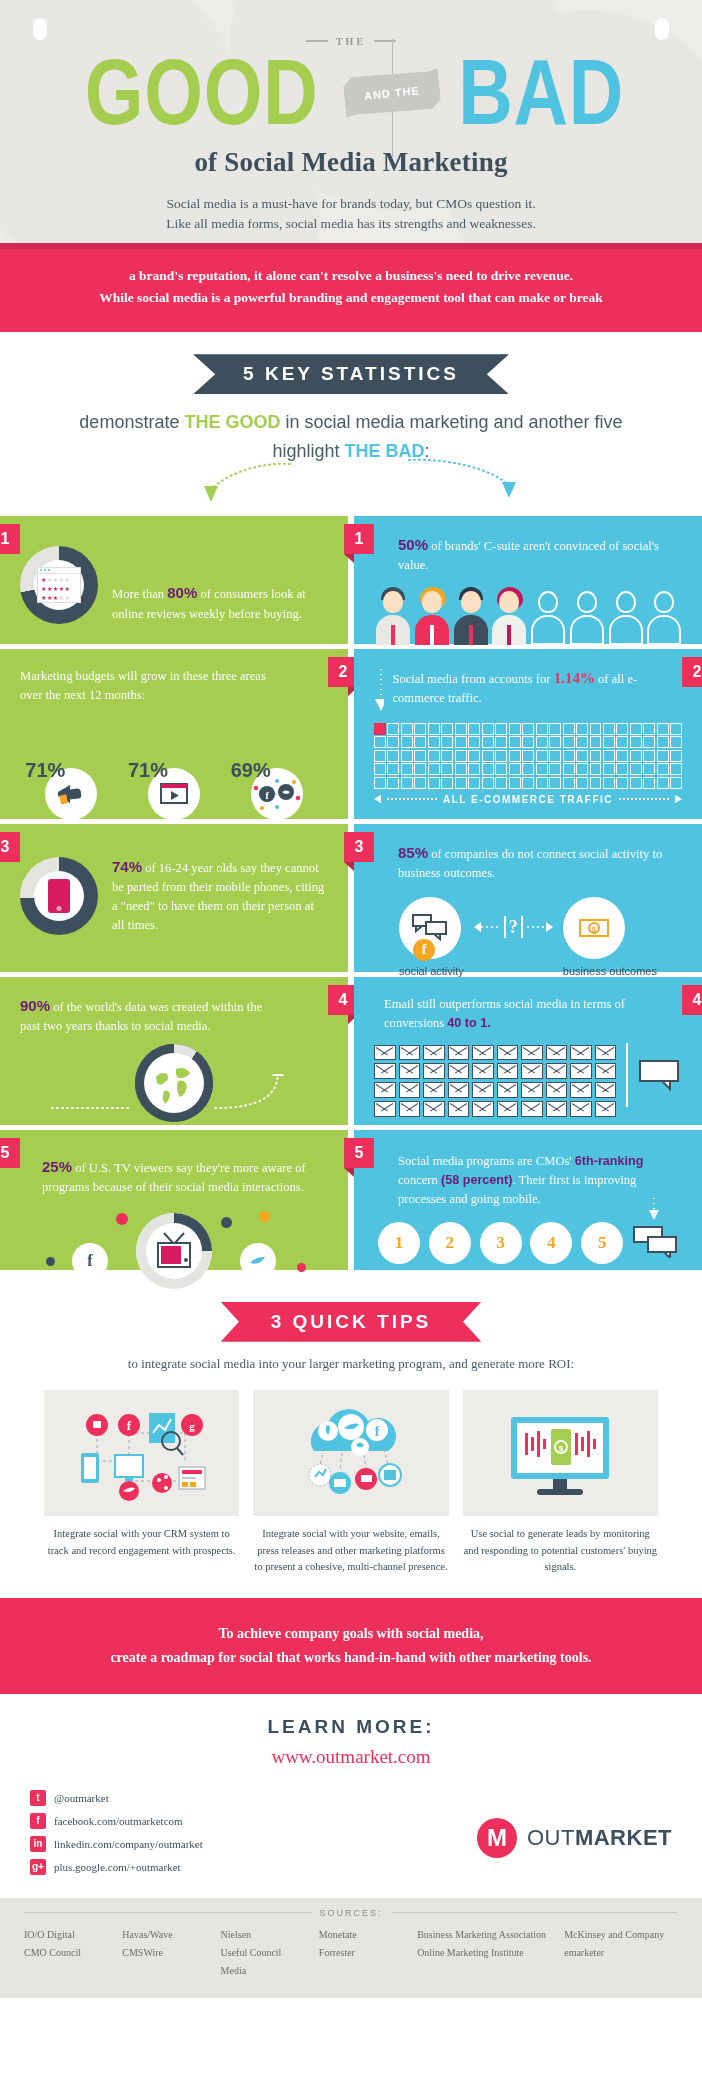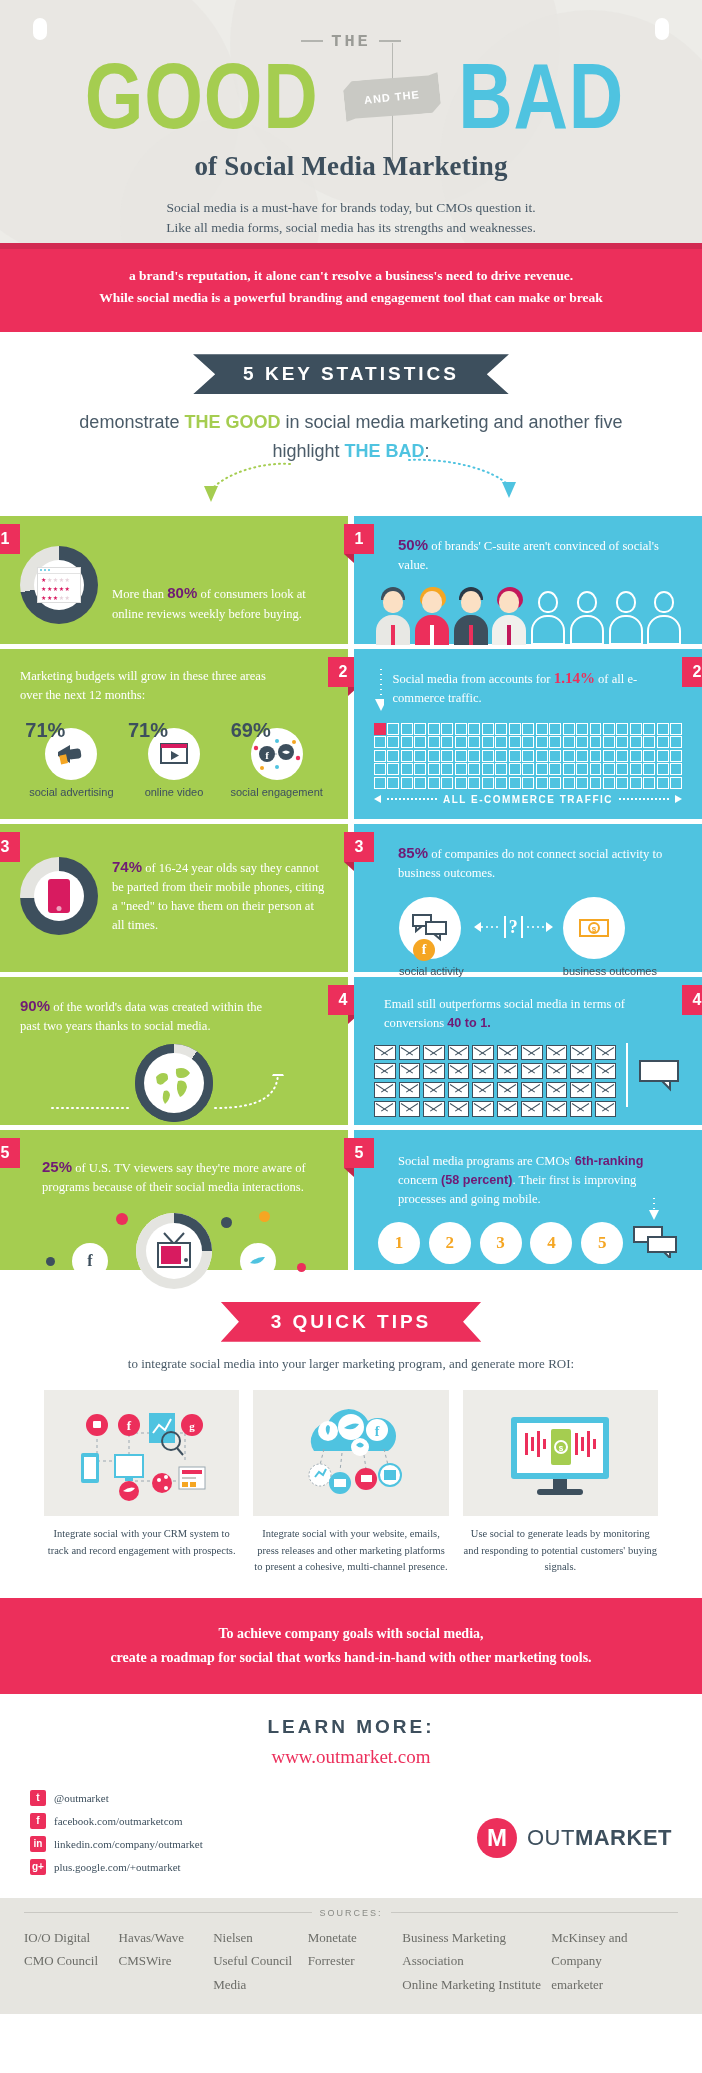--- a/index.html
+++ b/index.html
@@ -28,23 +28,23 @@
   .b4 { width: 200px; height: 200px; left: 120px; top: 120px; background:#e9e8e3;}
   .punch {
     position: absolute; width: 14px; height: 22px; border-radius: 7px;
     background: #ffffff; top: 18px;
   }
   .punch.l { left: 33px; }
   .punch.r { right: 33px; }
 
   .hdr-inner { position: relative; z-index: 3; text-align: center; padding-top: 28px; }
   .the-word {
-    font-family: Liberation Mono, monospace;
+    font-family: Liberation Serif, serif;
     letter-spacing: 3px;
-    font-size: 17px;
+    font-size: 10px;
     color: #9a9b96;
     display: inline-flex; align-items: center; gap: 8px;
     font-weight: bold;
   }
   .the-word::before, .the-word::after {
     content: ""; width: 22px; height: 2px; background: #b3b4af; display: block;
   }
   .bigrow {
     display: flex; align-items: center; justify-content: center;
     gap: 4px; margin-top: -2px; height: 96px;
@@ -161,21 +161,21 @@
   .person { width:38px; height:58px; position:relative; }
   .person .head{ position:absolute; left:9px; top:4px; width:20px;height:22px;border-radius:50% 50% 45% 45%;}
   .person .hair{ position:absolute; left:7px; top:0px; width:24px;height:13px;border-radius:12px 12px 0 0;}
   .person .body{ position:absolute; bottom:0; left:2px; width:34px;height:30px;border-radius:16px 16px 0 0;}
   .person .tie{ position:absolute; bottom:0; left:17px; width:4px;height:20px; background:#ec2f5b;}
   .person.outline .body{ background:transparent;border:2px solid #fff;}
   .person.outline .head{ background:transparent;border:2px solid #fff;}
 
   
   .budget { display:flex; justify-content:space-around; margin-top:14px; text-align:center; }
-  .budget .item{ position:relative; width:100px;}
+  .budget .item{ position:relative; width:100px;margin-top:40px;}
   .budget .pct{ font-family:"Liberation Sans",sans-serif; font-weight:bold; font-size:20px; color:#3d4f5d;
       position:relative; z-index:3; text-align:left; margin-left:4px; }
   .budget .circ{ width:52px;height:52px;border-radius:50%;background:#fff;margin:-14px auto 0;
       position:relative; display:flex;align-items:center;justify-content:center;}
   .budget .lbl{ font-family:"Liberation Sans",sans-serif; font-size:11px; color:#3d4f5d; line-height:1.25; margin-top:6px;}
 
   
   .sqgrid{ display:grid; grid-template-columns: repeat(23, 1fr); gap:1.5px; margin-top:10px;}
   .sqgrid i{ display:block; aspect-ratio:1/1; background:transparent; border:1.5px solid #fff;}
   .sqgrid i.on{ background:#ec2f5b; border-color:#ec2f5b;}
@@ -253,21 +253,21 @@
      font-family:"Liberation Sans",sans-serif;}
   .brand .bt{ font-family:"Liberation Sans",sans-serif; font-size:22px; color:#3d4f5d; letter-spacing:.5px;}
   .brand .bt b{ font-weight:bold;}
   .brand .bt span{ font-weight:normal;}
 
   
   .sources{ background:#e6e5e0; margin-top:6px; padding: 10px 24px 18px; }
   .sources .hd{ text-align:center; font-family:"Liberation Sans Narrow","Liberation Sans",sans-serif;
      font-size:9px; letter-spacing:2px; color:#8a8b86; display:flex;align-items:center;gap:8px; margin-bottom:8px;}
   .sources .hd::before,.sources .hd::after{ content:""; flex:1; height:1px; background:#c9c8c3;}
-  .srcgrid{ display:flex; gap:4px; font-family:"Liberation Serif",serif; font-size:13px; color:#6c6d68; line-height:1.8;}
+  .srcgrid{ display:flex; gap:17px; font-family:"Liberation Serif",serif; font-size:10px; color:#6c6d68; line-height:1.8;}
   .srcgrid .sc{ flex:1; }
 </style>
 </head>
 <body>
 
 <div class="page">
 
   <div class="header">
     <div class="blob b1"></div>
     <div class="blob b2"></div>

